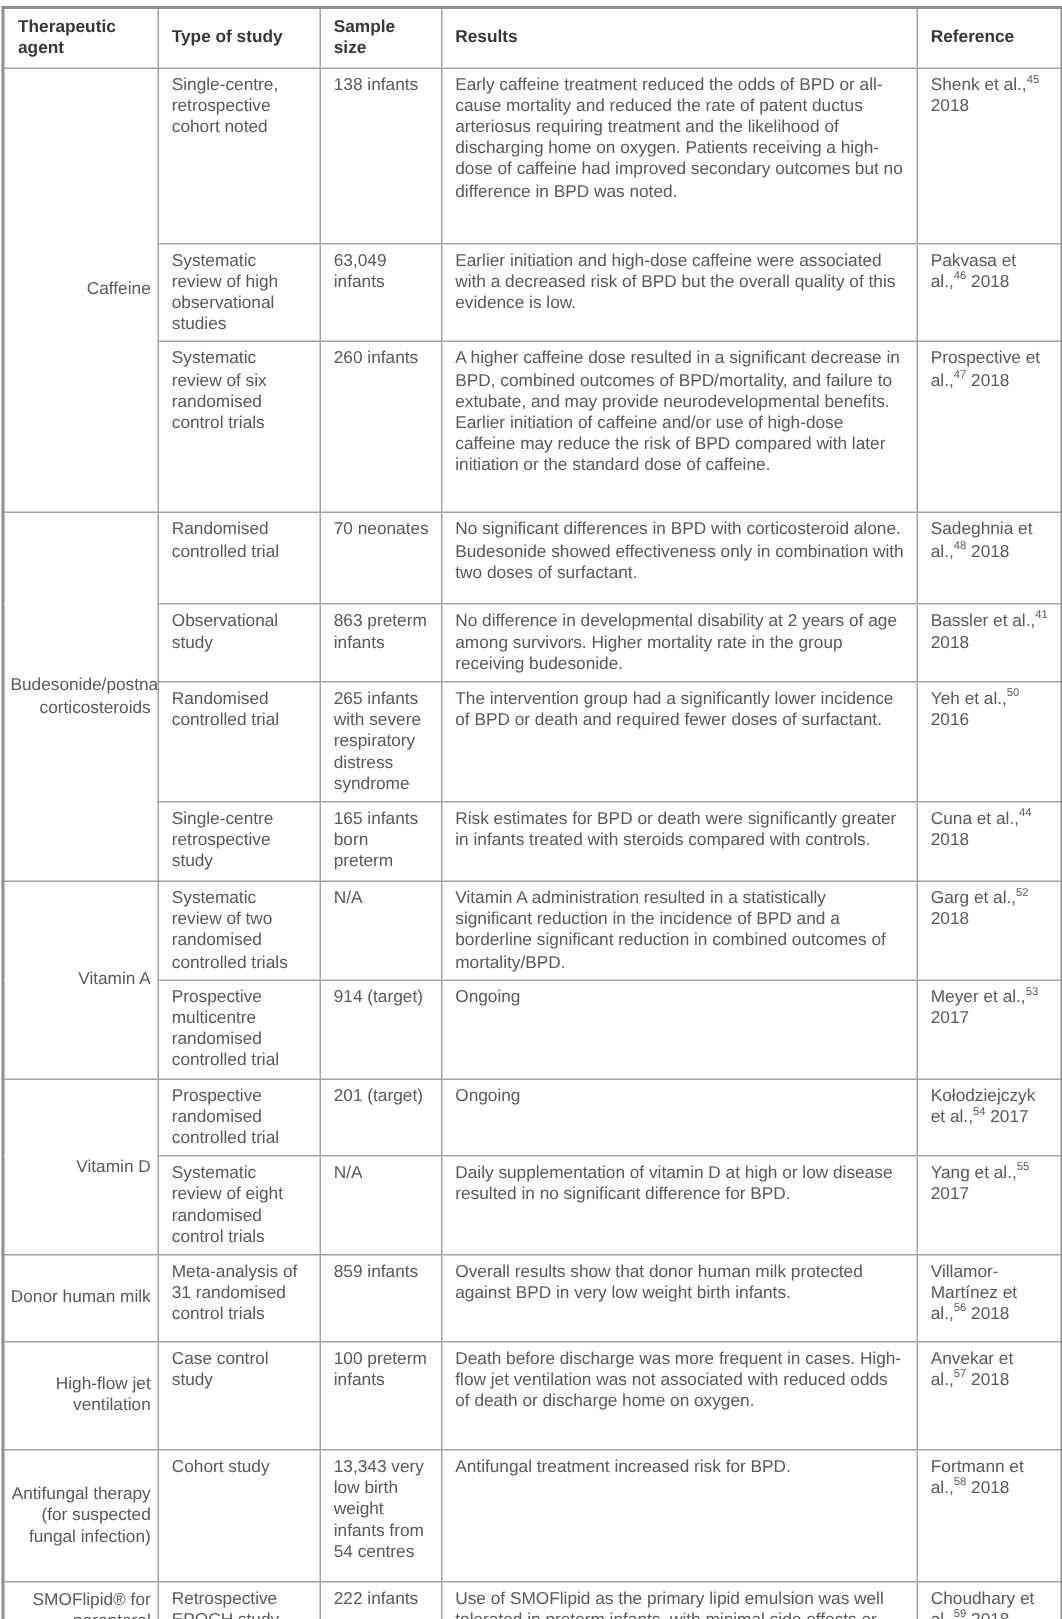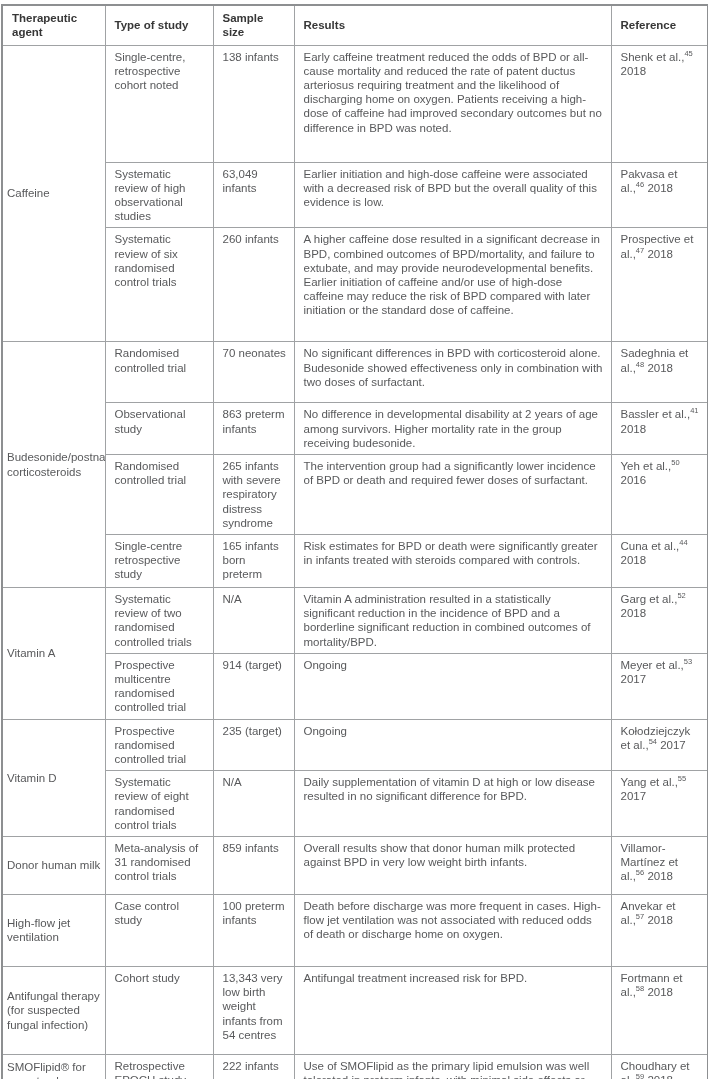--- a/index.html
+++ b/index.html
@@ -36,21 +36,21 @@
     vertical-align: top;
     overflow: hidden;
     box-sizing: border-box;
   }
   th {
     color: #373737;
     font-weight: bold;
     vertical-align: middle;
   }
   td.agent {
-    text-align: left;
+    text-align: right;
     vertical-align: middle;
     padding-left: 4px;
     padding-right: 4px;
   }
   sup {
     font-size: 7.5px;
     line-height: 0;
     vertical-align: super;
     text-align: center;
   }
@@ -133,21 +133,21 @@
     <tr style="height:62px">
       <td>Prospective multicentre randomised controlled trial</td>
       <td>914 (target)</td>
       <td>Ongoing</td>
       <td><span>Meyer et al.,</span><sup>53</sup><span> 2017</span></td>
     </tr>
 
     <tr style="height:50px">
       <td class="agent" rowspan="2">Vitamin D</td>
       <td>Prospective randomised controlled trial</td>
-      <td>235 (target)</td>
+      <td>201 (target)</td>
       <td>Ongoing</td>
       <td><span>Kołodziejczyk et al.,</span><sup>54</sup><span> 2017</span></td>
     </tr>
     <tr style="height:58px">
       <td>Systematic review of eight randomised control trials</td>
       <td>N/A</td>
       <td>Daily supplementation of vitamin D at high or low disease resulted in no significant difference for BPD.</td>
       <td><span>Yang et al.,</span><sup>55</sup><span> 2017</span></td>
     </tr>
 

